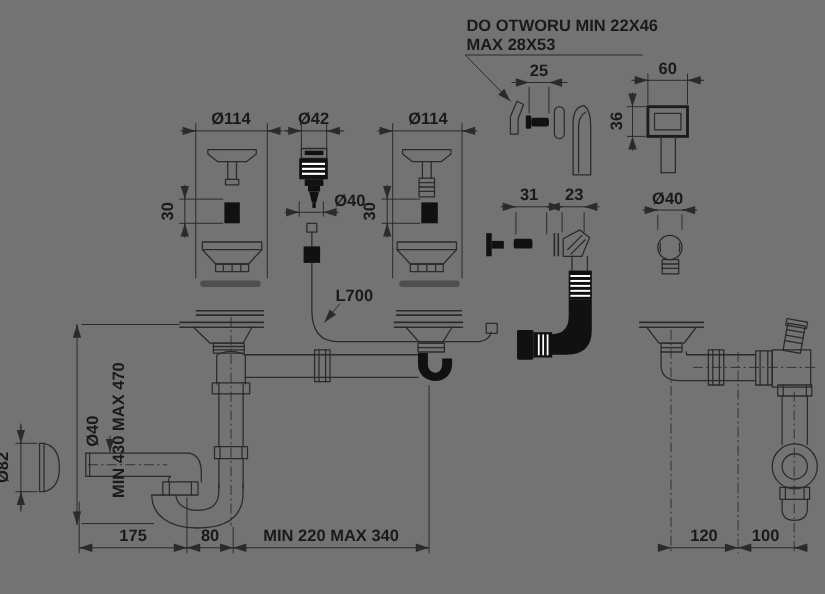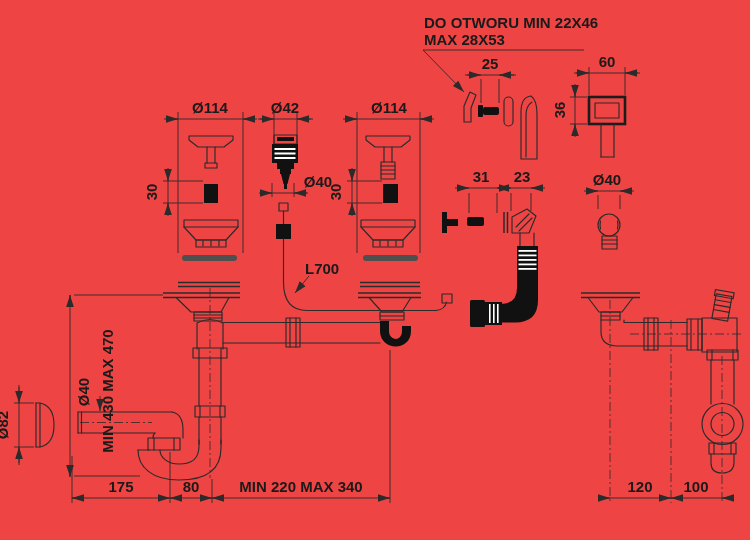--- a/index.html
+++ b/index.html
@@ -1,16 +1,16 @@
 <!DOCTYPE html>
 <html><head>
 <meta charset="utf-8">
 <style>
   html,body{margin:0;padding:0;background:#e8e8e8;}
-  .canvas{position:relative;width:750px;height:540px;background:#ef4444;overflow:hidden;
+  .canvas{position:relative;width:750px;height:540px;background:#737373;overflow:hidden;
           font-family:"Liberation Sans",sans-serif;}
   svg{display:block}
   .ln{stroke:#2b2b2b;stroke-width:1.15;fill:none;stroke-linecap:round;stroke-linejoin:round}
   .med{stroke:#2b2b2b;stroke-width:1.5;fill:none}
   .thk{stroke:#1c1c1c;stroke-width:2.6;fill:none}
   .dim{stroke:#2b2b2b;stroke-width:0.9;fill:none}
   .cl{stroke:#2b2b2b;stroke-width:0.8;fill:none;stroke-dasharray:9 3 2 3}
   .blk{fill:#111111;stroke:none}
   .wht{fill:#ffffff;stroke:none}
   .gsk{fill:#4f4f4f;stroke:none}

